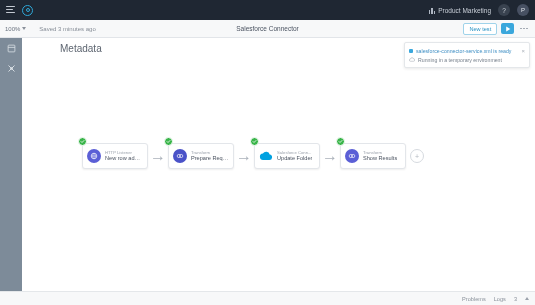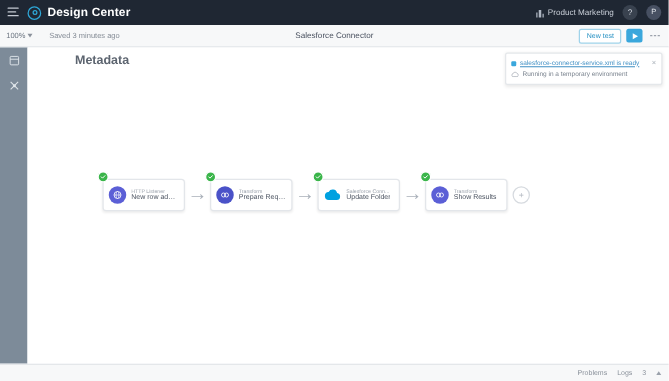--- a/index.html
+++ b/index.html
@@ -89,21 +89,21 @@
   }
   .rail-ico { width: 11px; height: 11px; display:flex; align-items:center; justify-content:center; cursor:pointer; opacity:.92; }
 
   
   .canvas {
     position: absolute; top: 38px; left: 22px; right: 0; bottom: 14px;
     background: #ffffff; overflow: hidden;
   }
   .canvas-title {
     position: absolute; top: 5px; left: 10px;
-    font-size: 10px; color: #5d6570; font-weight: bold; padding-left: 28px;
+    font-size: 10px; color: #5d6570; font-weight: normal; padding-left: 28px;
   }
 
   
   .notif {
     position: absolute; top: 4px; right: 5px; width: 126px;
     background: #ffffff; border: 1px solid #e4e7ea; border-radius: 2px;
     box-shadow: 0 1px 3px rgba(0,0,0,.09);
     padding: 3px 4px;
   }
   .notif-row { display: flex; align-items: center; gap: 3px; padding: 1.5px 0; }
@@ -184,21 +184,20 @@
 
   <div class="header">
     <div class="hamburger">
         <i></i>
         <i></i>
         <i></i>
       </div>
     <div class="logo-mark">
         <span></span>
       </div>
-    <div class="app-title">Design Center</div>
     <div class="header-right">
       <div class="org-chip">
         <span class="org-glyph">
             <i></i>
             <i></i>
             <i></i>
           </span>
         <span class="org-name">Product Marketing</span>
       </div>
       <div class="circle-btn">?</div>

